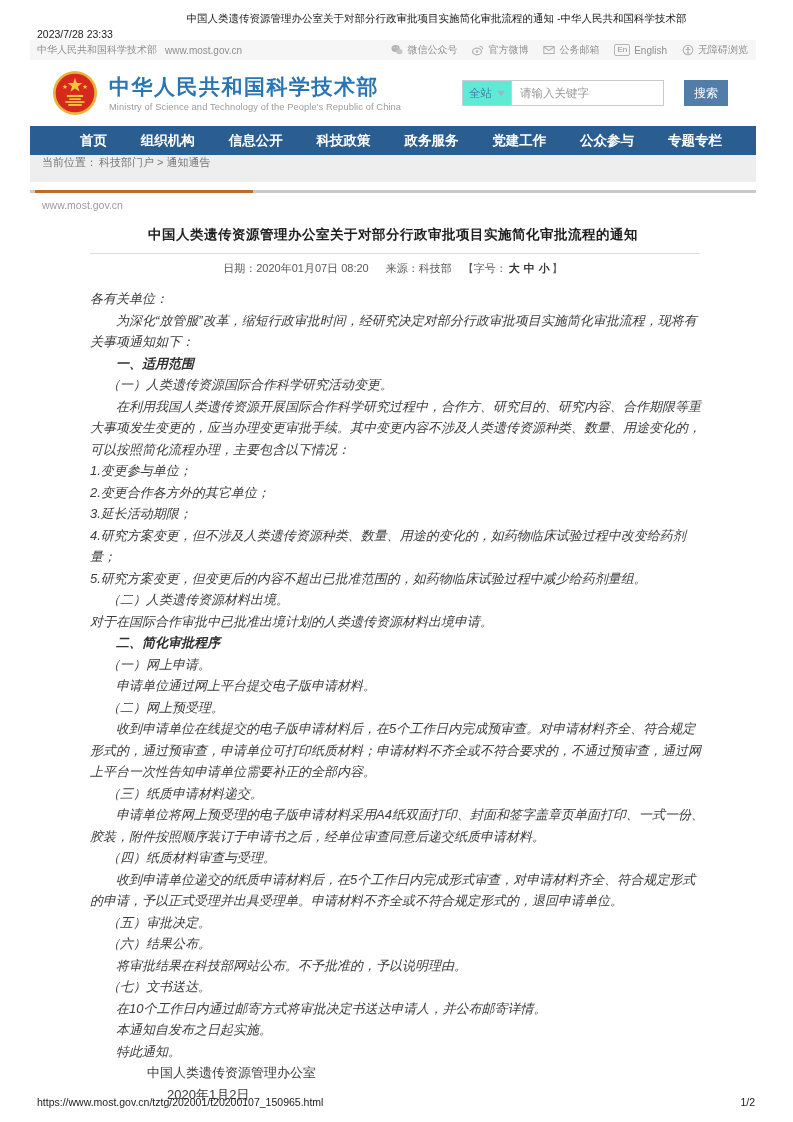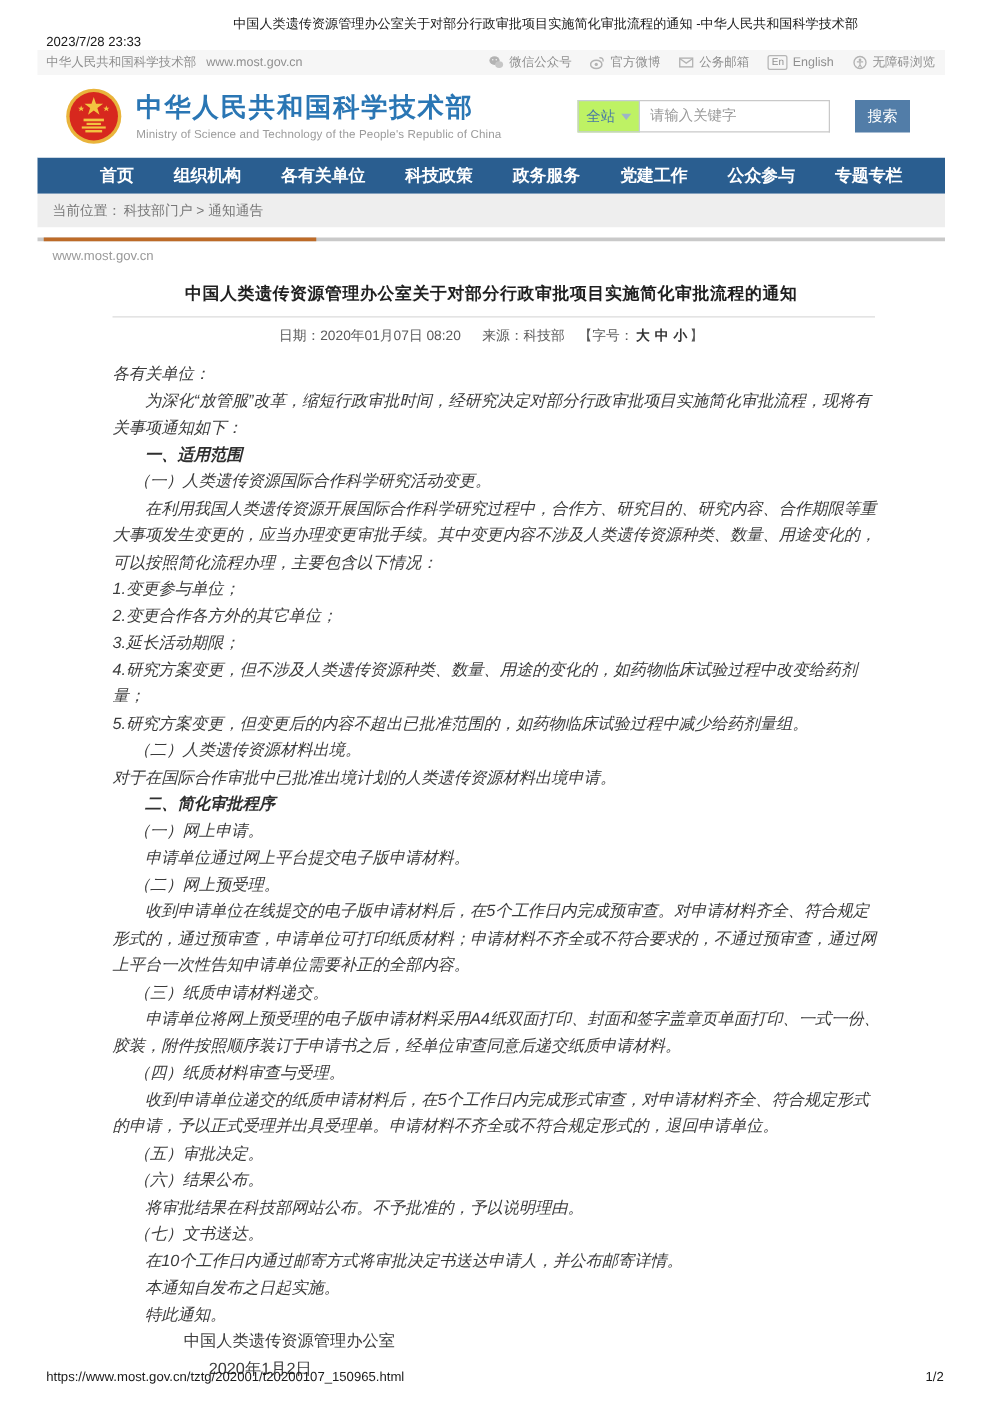--- a/index.html
+++ b/index.html
@@ -30,32 +30,32 @@
   .en-badge{display:inline-block;border:1px solid #b5b5b5;border-radius:2px;font-size:8px;line-height:10px;padding:0 2px;color:#8f8f8f;}
 
   
   .mast{height:66px;display:flex;align-items:center;position:relative;background:#fff;}
   .logo-link{display:flex;align-items:center;margin-left:22px;cursor:pointer;text-decoration:none;}
   .emblem{width:46px;height:46px;}
   .site-name{margin-left:11px;}
   .site-name .cn{font-size:21px;font-weight:bold;color:var(--site_title_blue);letter-spacing:1.5px;line-height:24px;}
   .site-name .en{font-size:9.3px;color:#9b9b9b;margin-top:3px;letter-spacing:.1px;}
   .search{position:absolute;right:28px;top:20px;display:flex;align-items:center;height:26px;}
-  .scope{width:50px;height:26px;border:1px solid #c6cdd4;background:#bef264;display:flex;align-items:center;justify-content:center;gap:5px;font-size:11.5px;color:#4a7aa5;cursor:pointer;}
+  .scope{width:50px;height:26px;border:1px solid #c6cdd4;background:#5eead4;display:flex;align-items:center;justify-content:center;gap:5px;font-size:11.5px;color:#4a7aa5;cursor:pointer;}
   .scope .chev{width:0;height:0;border-left:4px solid transparent;border-right:4px solid transparent;border-top:5px solid #9db4c8;}
   .kw{width:152px;height:26px;border:1px solid #c9c9c9;border-left:none;padding:0 8px;font-size:11.5px;color:#333;outline:none;}
   .kw::placeholder{color:#9a9a9a;}
   .go{width:44px;height:26px;margin-left:20px;border:none;background:var(--search_button_bg);color:#fff;font-size:12px;cursor:pointer;}
 
   
   .nav{height:29px;background:var(--nav_bg);display:flex;align-items:center;justify-content:space-between;padding:0 34px 0 50px;}
   .nav a{color:#fff;font-size:13.5px;font-weight:600;text-decoration:none;cursor:pointer;white-space:nowrap;}
 
   
-  .crumb{height:27px;background:var(--breadcrumb_bg);display:flex;align-items:center;padding-left:12px;font-size:11px;color:#787878;gap:2px;}
+  .crumb{height:27px;background:var(--breadcrumb_bg);display:flex;align-items:flex-start;padding-left:12px;font-size:11px;color:#787878;gap:2px;}
   .crumb .path{cursor:pointer;}
 
   .gap8{height:8px;background:#fff;}
 
   
   .content{border-top:3px solid var(--rule_gray);position:relative;background:#fff;}
   .content::before{content:"";position:absolute;top:-3px;left:5px;width:218px;height:3px;background:var(--accent_orange);}
   .watermark{padding:6px 0 0 12px;font-size:10.5px;color:#9a9a9a;}
   .a-title{margin-top:15px;text-align:center;font-family:Liberation Serif, serif;font-size:13.5px;font-weight:bold;color:#1f1f1f;letter-spacing:.5px;}
   .a-rule{margin:9px 56px 0 60px;border-bottom:1px solid #dcdcdc;}
@@ -163,21 +163,21 @@
           <span class="chev"></span>
         </div>
         <input class="kw" type="text" placeholder="请输入关键字" style="">
         <button class="go">搜索</button>
       </div>
     </div>
 
     <div class="nav">
       <a>首页</a>
       <a>组织机构</a>
-      <a>各有关单位</a>
+      <a>信息公开</a>
       <a>科技政策</a>
       <a>政务服务</a>
       <a>党建工作</a>
       <a>公众参与</a>
       <a>专题专栏</a>
     </div>
 
     <div class="crumb">
       <span>当前位置：</span>
       <span class="path">科技部门户 &gt; 通知通告</span>

